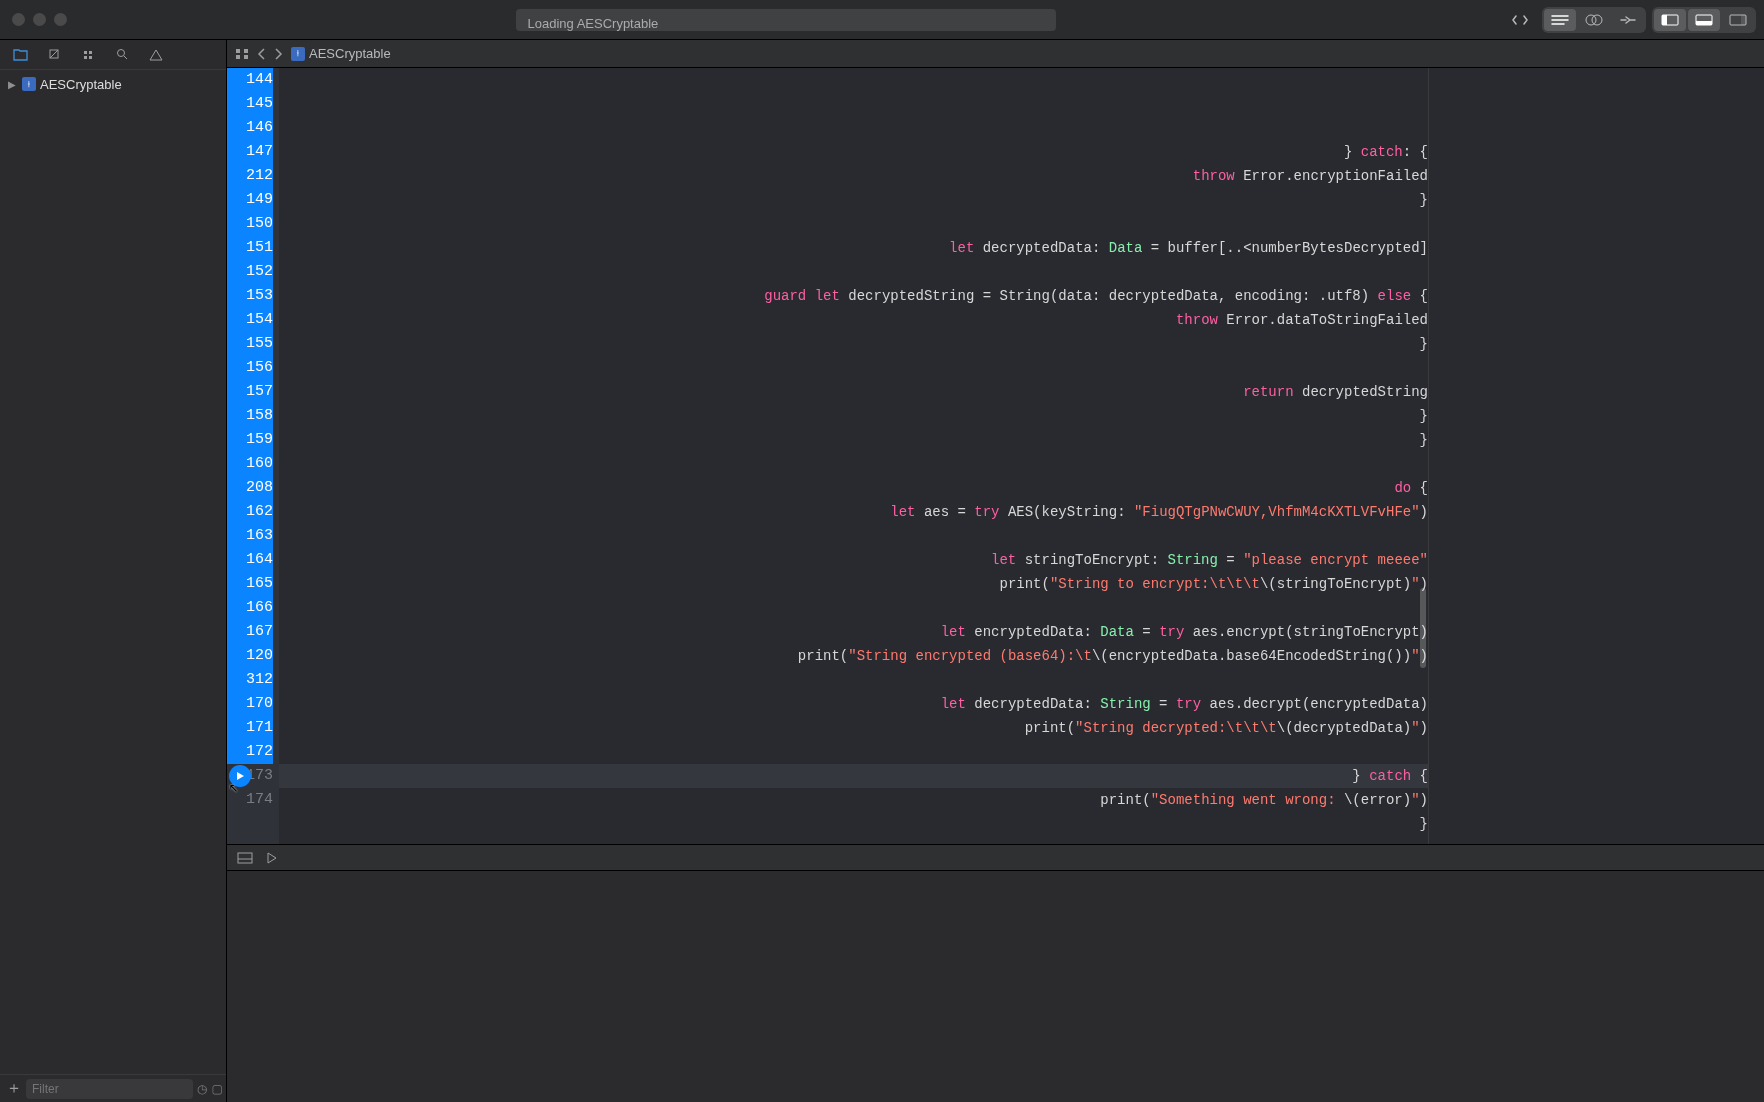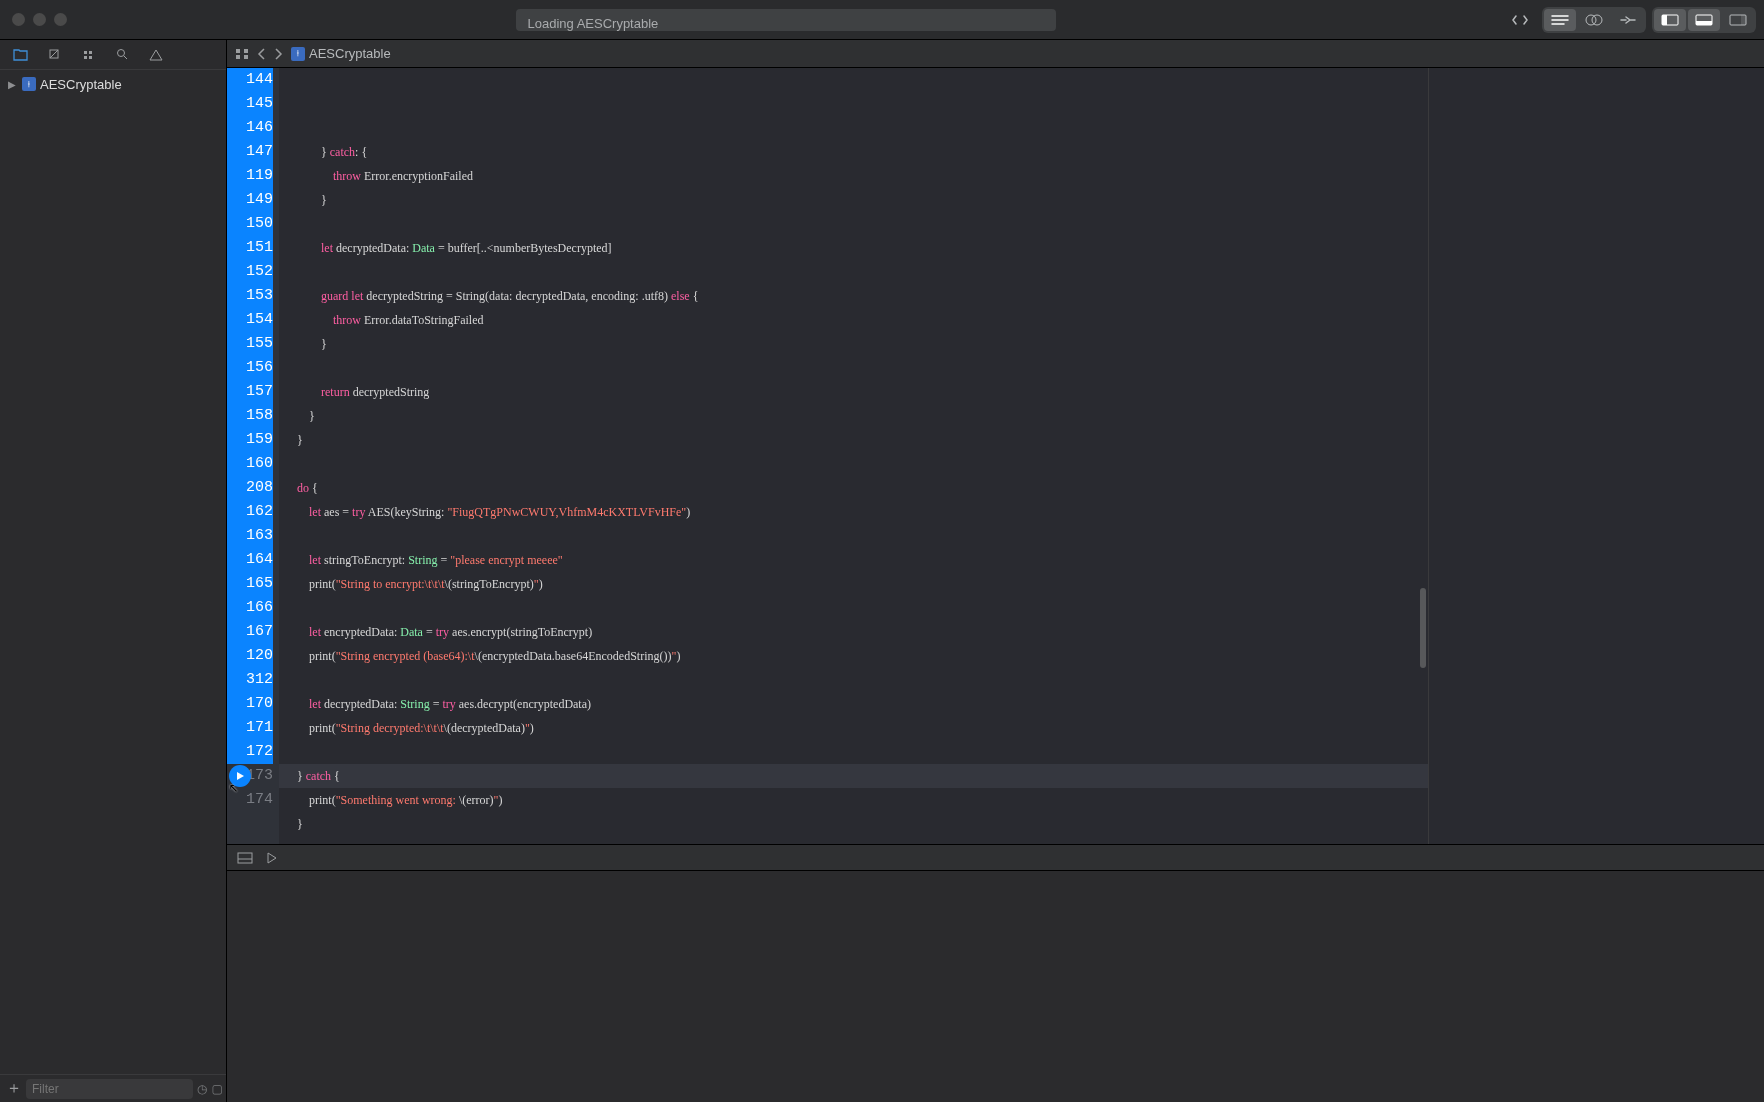--- a/index.html
+++ b/index.html
@@ -148,28 +148,29 @@
       font-size: 11px;
     }
     .cursor-ptr {
       position:absolute;
       font-size:16px;
       color:#000;
       text-shadow: 0 0 2px #fff;
     }
     .code {
       flex:1;
-      font-family: Liberation Serif, serif;
-      font-size: 12px;
+      font-family: Liberation Mono, monospace;
+      font-size: 14px;
       line-height: 24px;
       white-space: pre;
       color:#d7d7d7;
       padding-left: 6px;
       overflow:hidden;
       position:relative;
+      text-align:right;
     }
     .code .cur-line-bg {
       position:absolute;
       left:0; right:0; height:24px;
       background:#35373f;
       z-index:0;
     }
     .code .row { height:24px; position:relative; z-index:1; }
     .kw { color:#ff5fa3; } 
     .tname { color:#86efac; }
@@ -343,21 +344,21 @@
         <span>AESCryptable</span>
       </span>
     </div>
 
     <div class="code-area" style="position:relative;">
       <div class="gutter" id="gutter">
           <div class="ln hl">144</div>
           <div class="ln hl">145</div>
           <div class="ln hl">146</div>
           <div class="ln hl">147</div>
-          <div class="ln hl">119</div>
+          <div class="ln hl">212</div>
           <div class="ln hl">149</div>
           <div class="ln hl">150</div>
           <div class="ln hl">151</div>
           <div class="ln hl">152</div>
           <div class="ln hl">153</div>
           <div class="ln hl">154</div>
           <div class="ln hl">155</div>
           <div class="ln hl">156</div>
           <div class="ln hl">157</div>
           <div class="ln hl">158</div>

